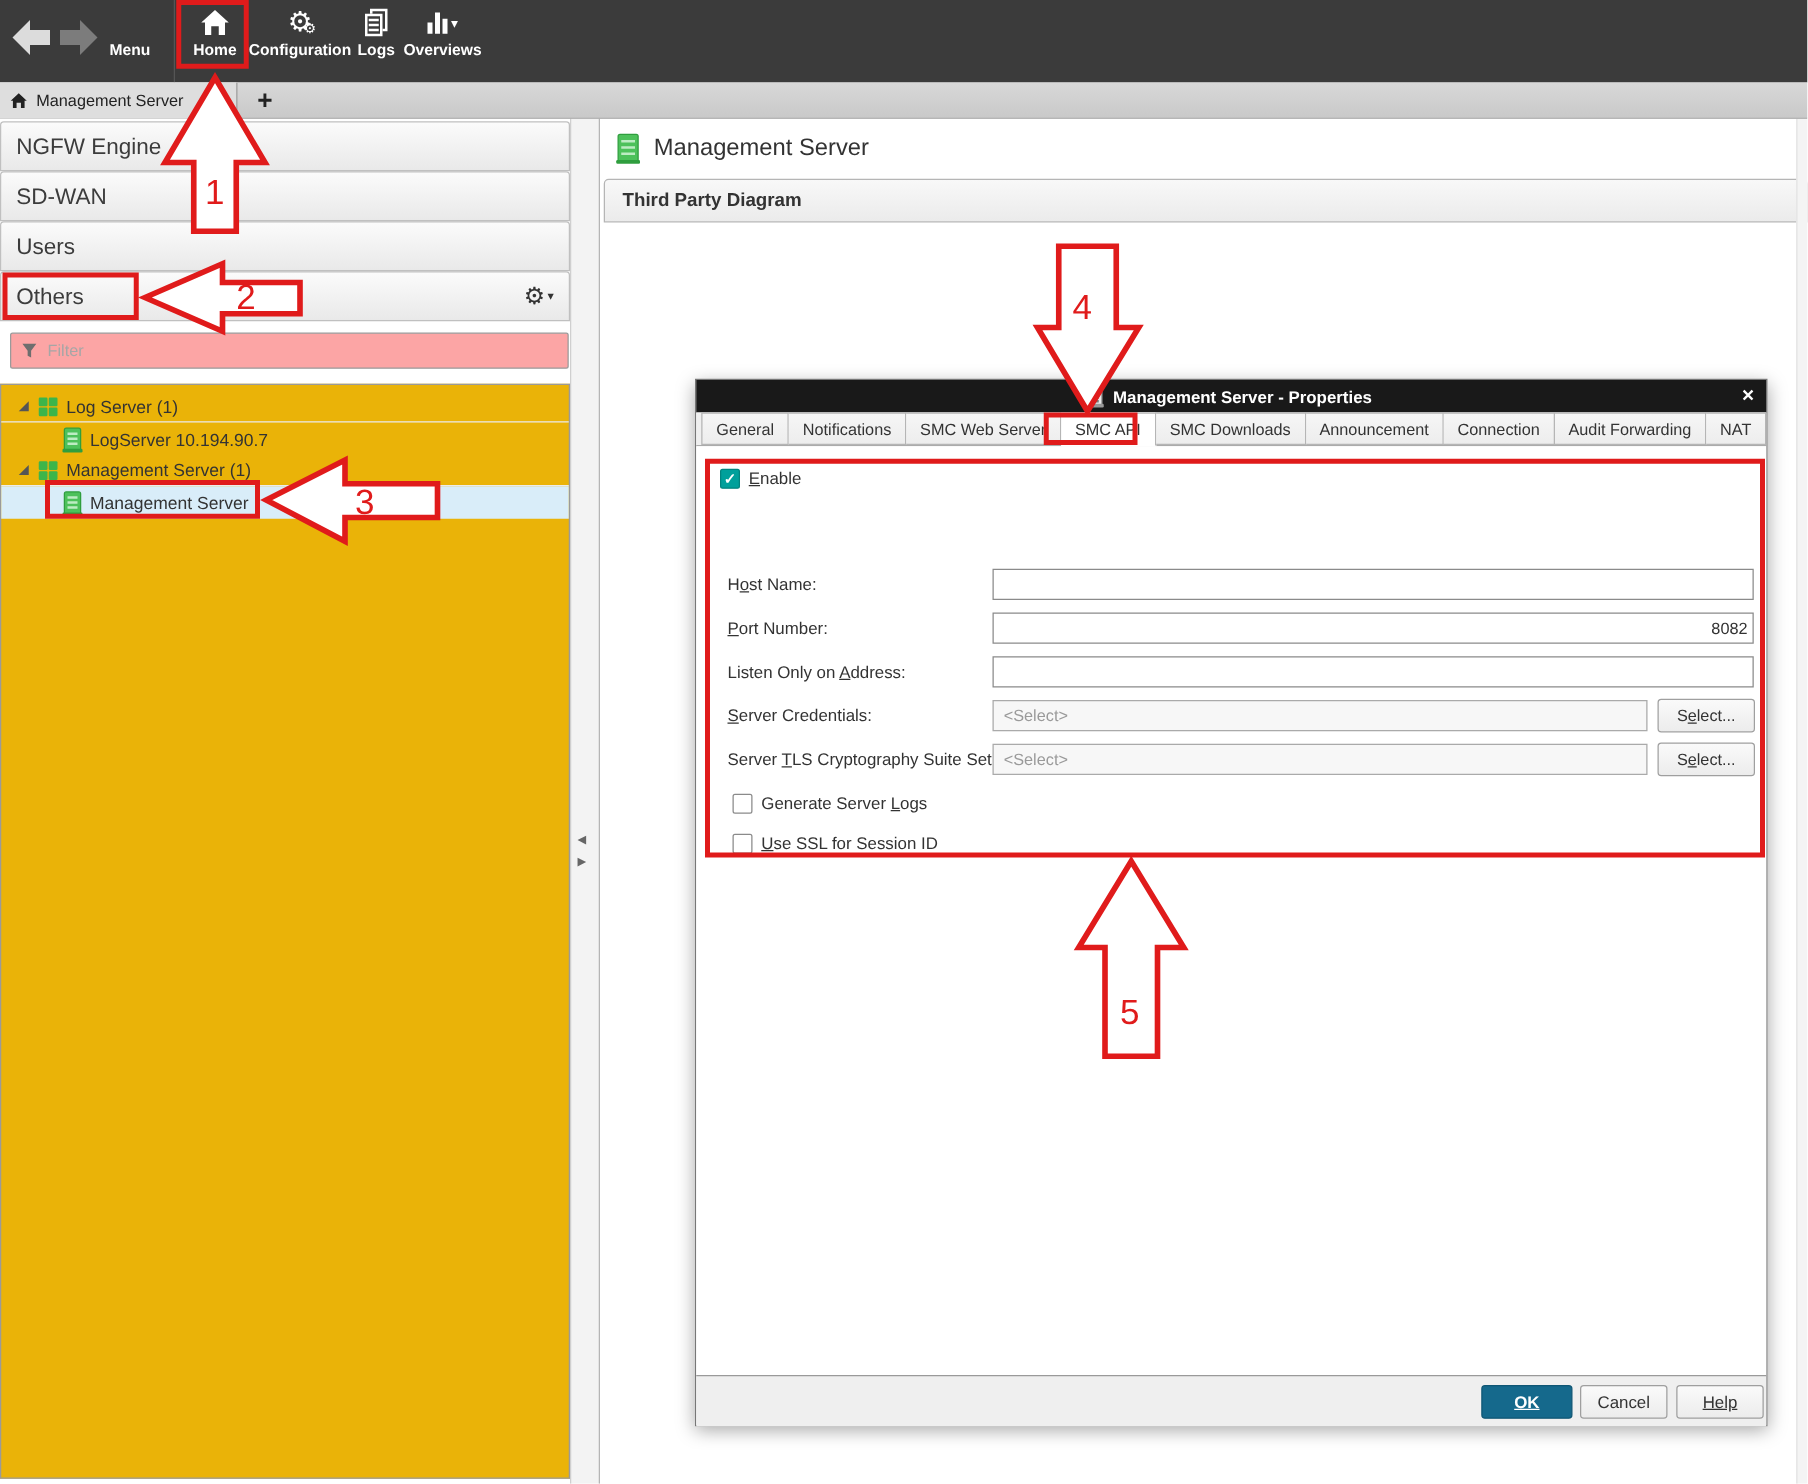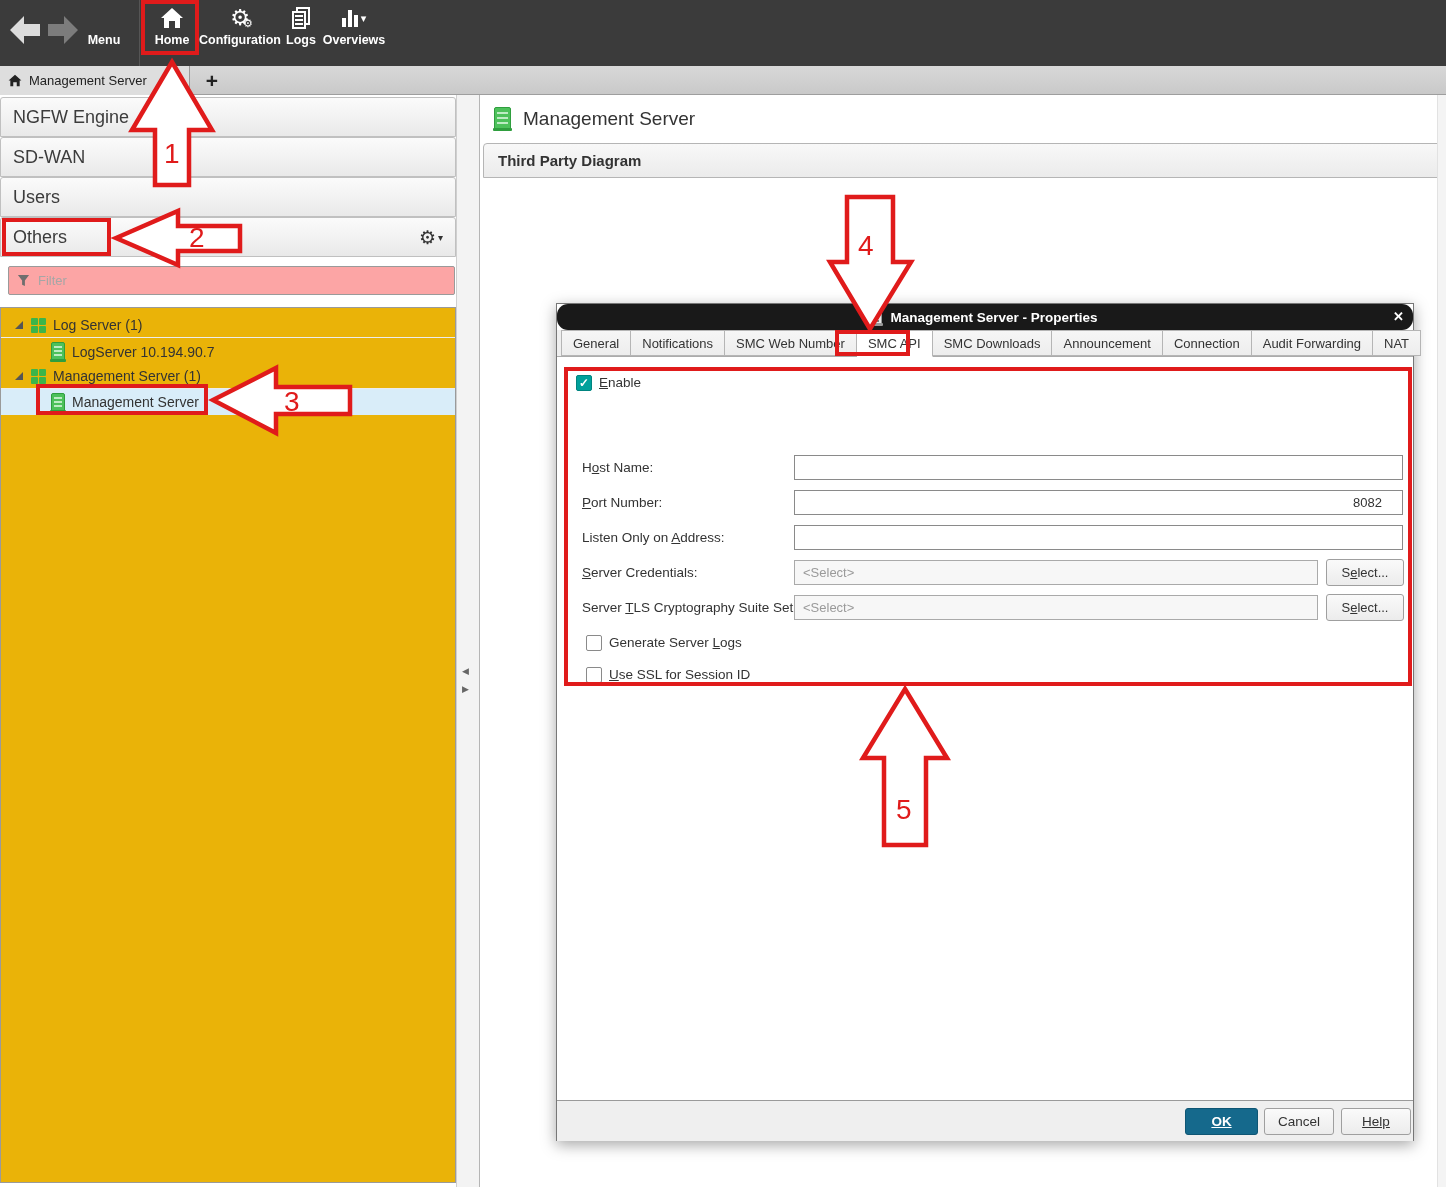--- a/index.html
+++ b/index.html
@@ -71,37 +71,37 @@
   .main-title .t { font-size:19px; color:#333; }
   .section-bar { position:absolute; left:2px; top:48px; width:963px; height:35px;
     background:linear-gradient(#f8f8f8,#ebebeb); border:1px solid #b5b5b5; border-radius:4px 4px 0 0;
     display:flex; align-items:center; padding:0 14px; }
   .section-bar .t { font-size:15px; font-weight:bold; color:#333; }
   .main-scroll { position:absolute; right:0; top:0; width:9px; height:1092px; background:#f4f4f4; border-left:1px solid #e2e2e2; }
   
   .dialog { position:absolute; left:556px; top:303px; width:858px; height:838px; background:#fff;
     border:1px solid #777; box-shadow:0 4px 14px rgba(0,0,0,.35); z-index:5; }
   .dlg-titlebar { position:absolute; left:0; top:0; width:856px; height:26px; background:#191919;
-    display:flex; align-items:center; justify-content:center; gap:8px;border-radius:11px; }
+    display:flex; align-items:center; justify-content:center; gap:8px; }
   .dlg-titlebar .t { color:#fff; font-weight:bold; font-size:13.5px; }
   .dlg-titlebar .server-icon { width:10px; height:15px; background:#e8e8e8; border-color:#999; }
   .dlg-titlebar .server-icon i { background:#777; }
   .dlg-titlebar .server-icon .base { background:#999; }
   .dlg-close { position:absolute; right:9px; top:5px; color:#fff; font-size:13px; font-weight:bold; cursor:pointer; }
   .dlg-tabs { position:absolute; left:0; top:26px; width:856px; height:27px; background:#efefef;
     border-bottom:1px solid #ababab; display:flex; align-items:stretch; padding-left:4px; }
   .dlg-tab { font-size:13px; color:#333; padding:0 11px; display:flex; align-items:center;
     border:1px solid #b5b5b5; border-left:none; background:linear-gradient(#f6f6f6,#ededed); cursor:pointer; white-space:nowrap; }
   .dlg-tab:first-child { border-left:1px solid #b5b5b5; }
   .dlg-tab.active { background:#fff; border-bottom:1px solid #fff; margin-bottom:-1px; }
   .dlg-body { position:absolute; left:0; top:53px; width:856px; height:743px; background:#fff; }
   .frm-label { position:absolute; left:25px; height:25px; line-height:25px; font-size:13.5px; color:#333; white-space:nowrap; }
   .mn { text-decoration:underline; }
   .frm-input { position:absolute; left:237px; width:609px; height:25px; border:1px solid #8a8a8a; background:#fff;
-    font-size:13px; padding:0 20px; font-family:"Liberation Sans",sans-serif; color:#333; outline:none; }
+    font-size:13px; padding:0 4px; font-family:"Liberation Sans",sans-serif; color:#333; outline:none; }
   .frm-input.num { text-align:right; }
   .combo { position:absolute; left:237px; width:524px; height:25px; border:1px solid #aaa; background:#f7f7f7;
     font-size:13px; color:#9a9a9a; line-height:23px; padding:0 8px; }
   .sel-btn { position:absolute; left:769px; width:78px; height:27px; background:linear-gradient(#fafafa,#ececec);
     border:1px solid #9f9f9f; border-radius:3px; font-size:13px; color:#333; display:flex; align-items:center; justify-content:center; cursor:pointer; }
   .cbx { position:absolute; width:16px; height:16px; border:1px solid #8a8a8a; background:#fff; border-radius:2px; cursor:pointer; }
   .cbx.checked { background:#00a09b; border-color:#00847f; color:#fff; font-size:12px; font-weight:bold; text-align:center; line-height:15px; }
   .cbx-label { position:absolute; font-size:13.5px; color:#333; height:18px; line-height:18px; white-space:nowrap; }
   .dlg-buttons { position:absolute; left:0; top:796px; width:856px; height:41px; background:#efefef; border-top:1px solid #9a9a9a; }
   .btn { position:absolute; top:7px; height:27px; border-radius:3px; font-size:13.5px; display:flex; align-items:center; justify-content:center; cursor:pointer; font-family:"Liberation Sans",sans-serif; }
@@ -280,21 +280,21 @@
         <i style="top:6px"></i>
         <i style="top:9px"></i>
         <span class="base"></span>
       </span>
     <span class="t">Management Server - Properties</span>
     <span class="dlg-close">✕</span>
   </div>
   <div class="dlg-tabs">
     <span class="dlg-tab">General</span>
     <span class="dlg-tab">Notifications</span>
-    <span class="dlg-tab">SMC Web Number</span>
+    <span class="dlg-tab">SMC Web Server</span>
     <span class="dlg-tab active">SMC API</span>
     <span class="dlg-tab">SMC Downloads</span>
     <span class="dlg-tab">Announcement</span>
     <span class="dlg-tab">Connection</span>
     <span class="dlg-tab">Audit Forwarding</span>
     <span class="dlg-tab">NAT</span>
   </div>
   <div class="dlg-body">
     <span class="cbx checked" style="left:19px;top:18px"><span>✓</span></span>
     <span class="cbx-label" style="left:42px;top:17px"><span></span><span class="mn">E</span><span>nable</span></span>

